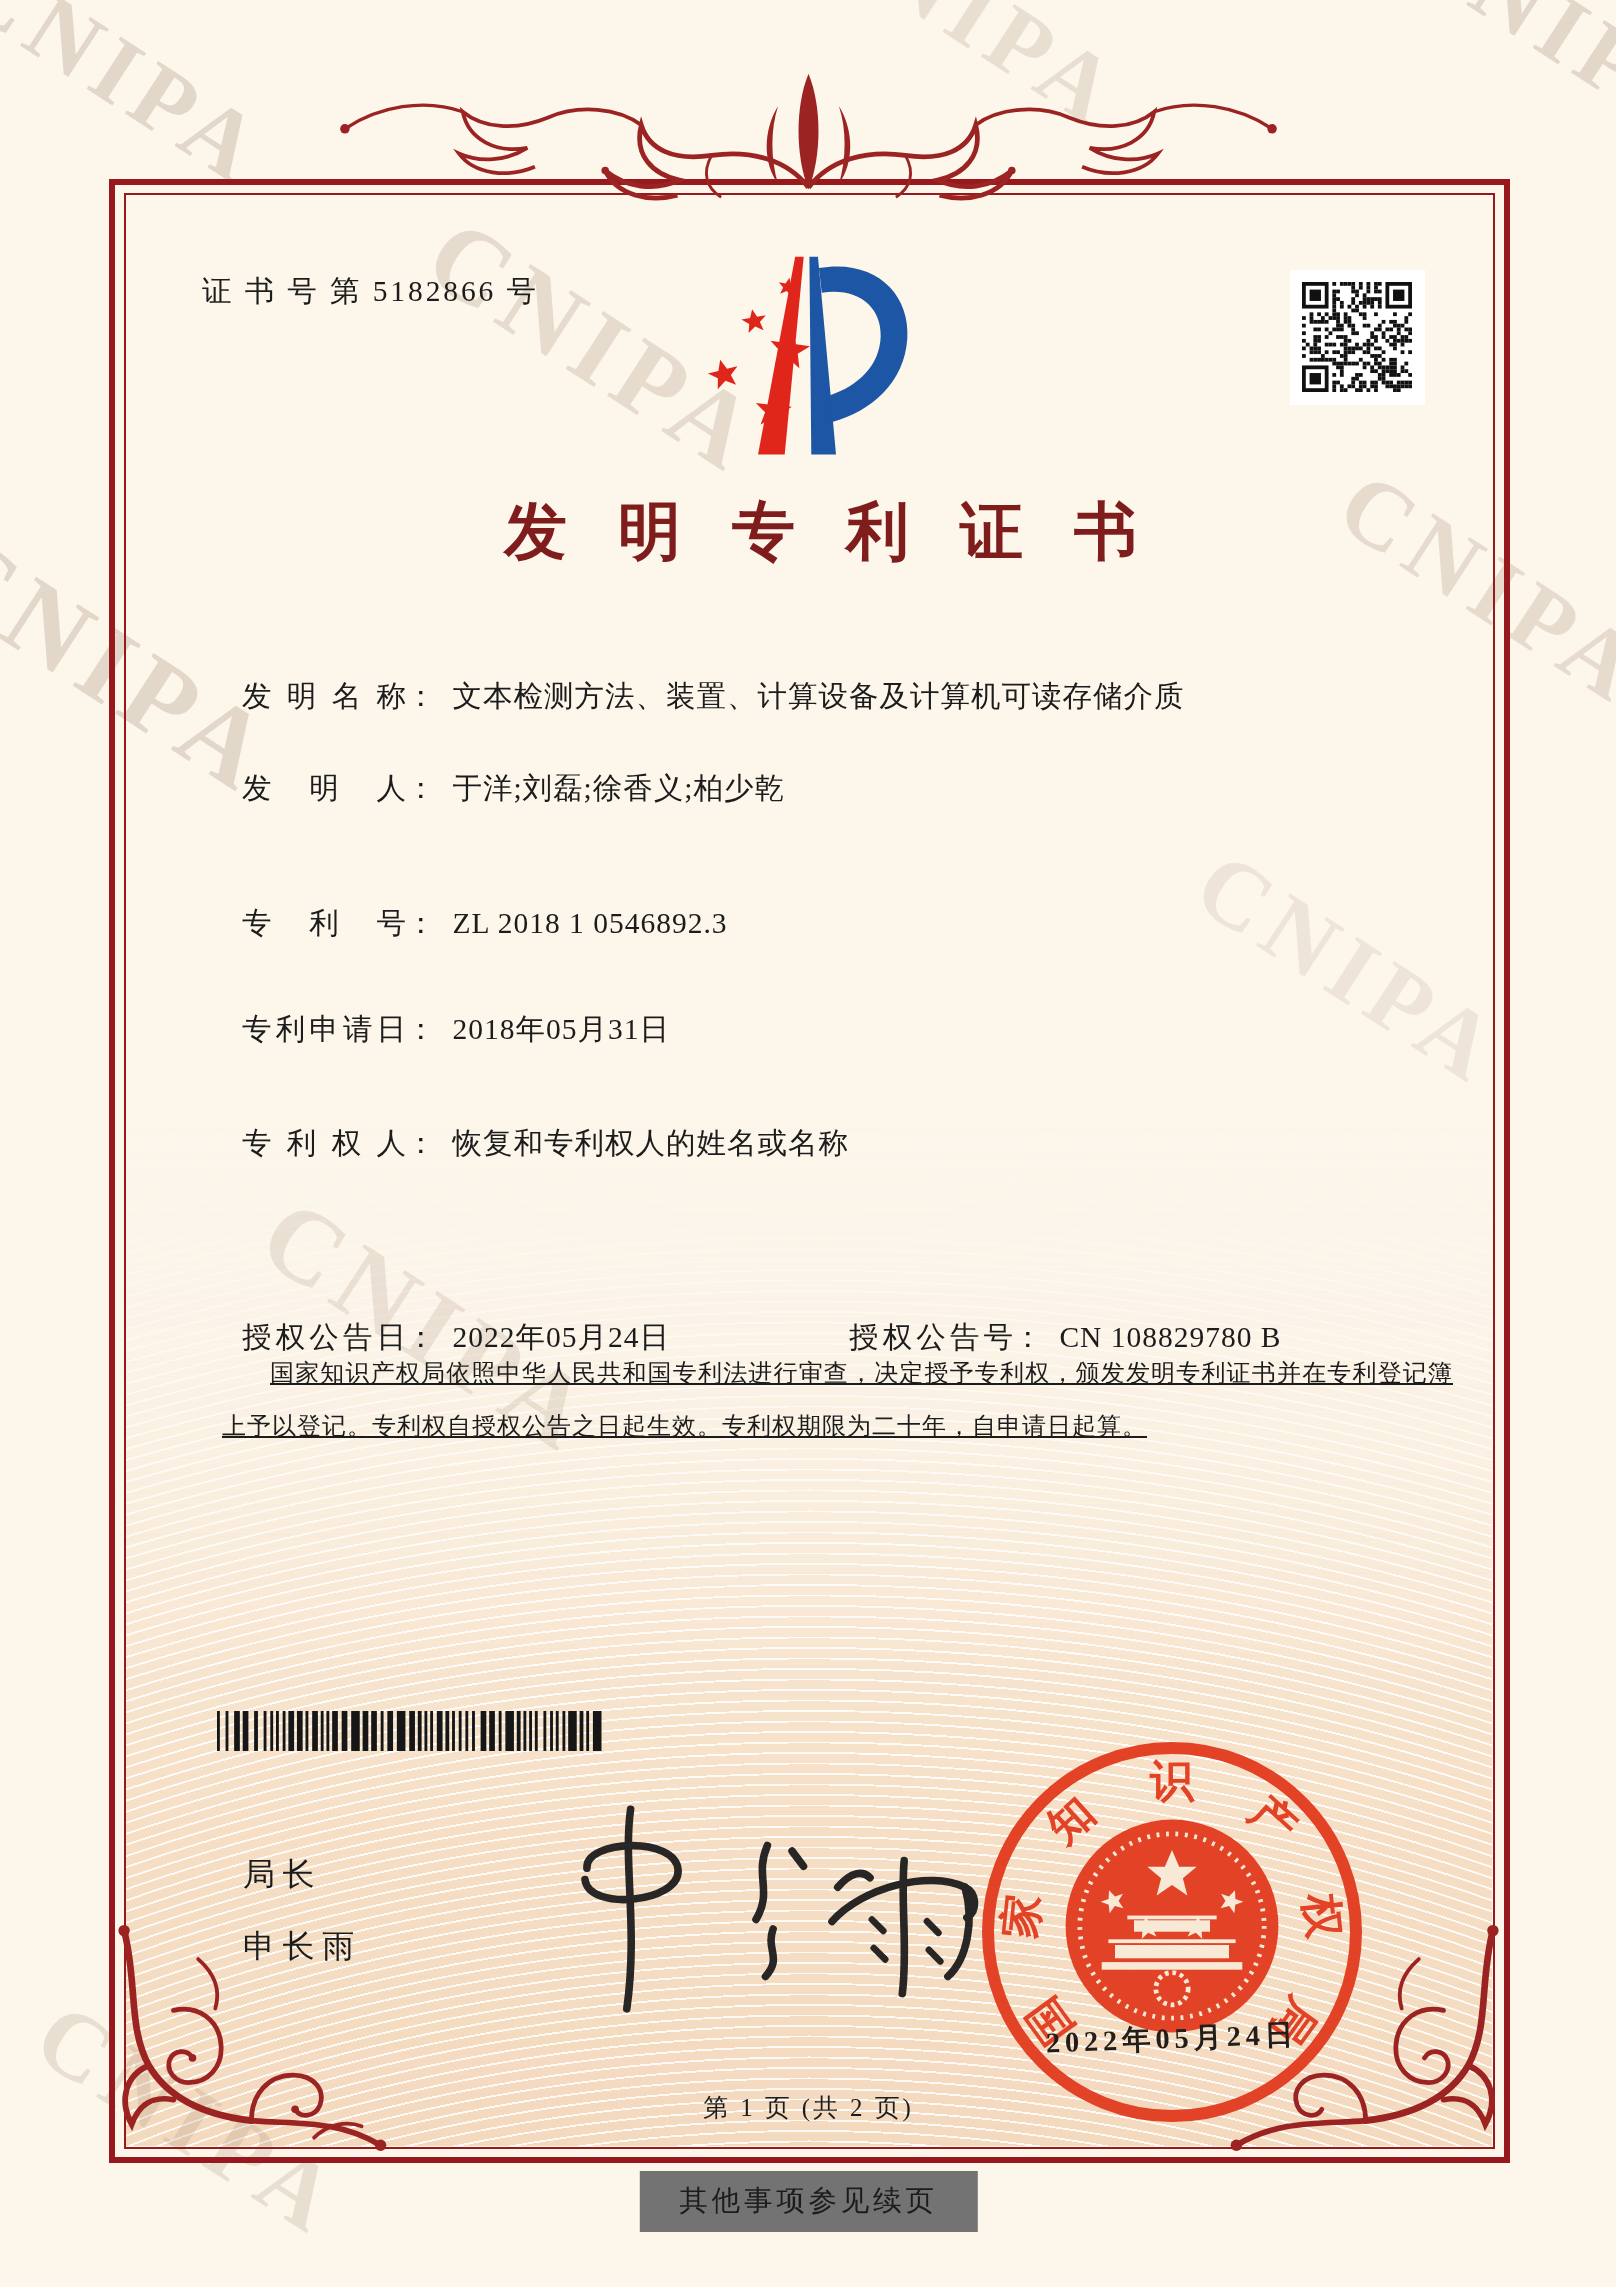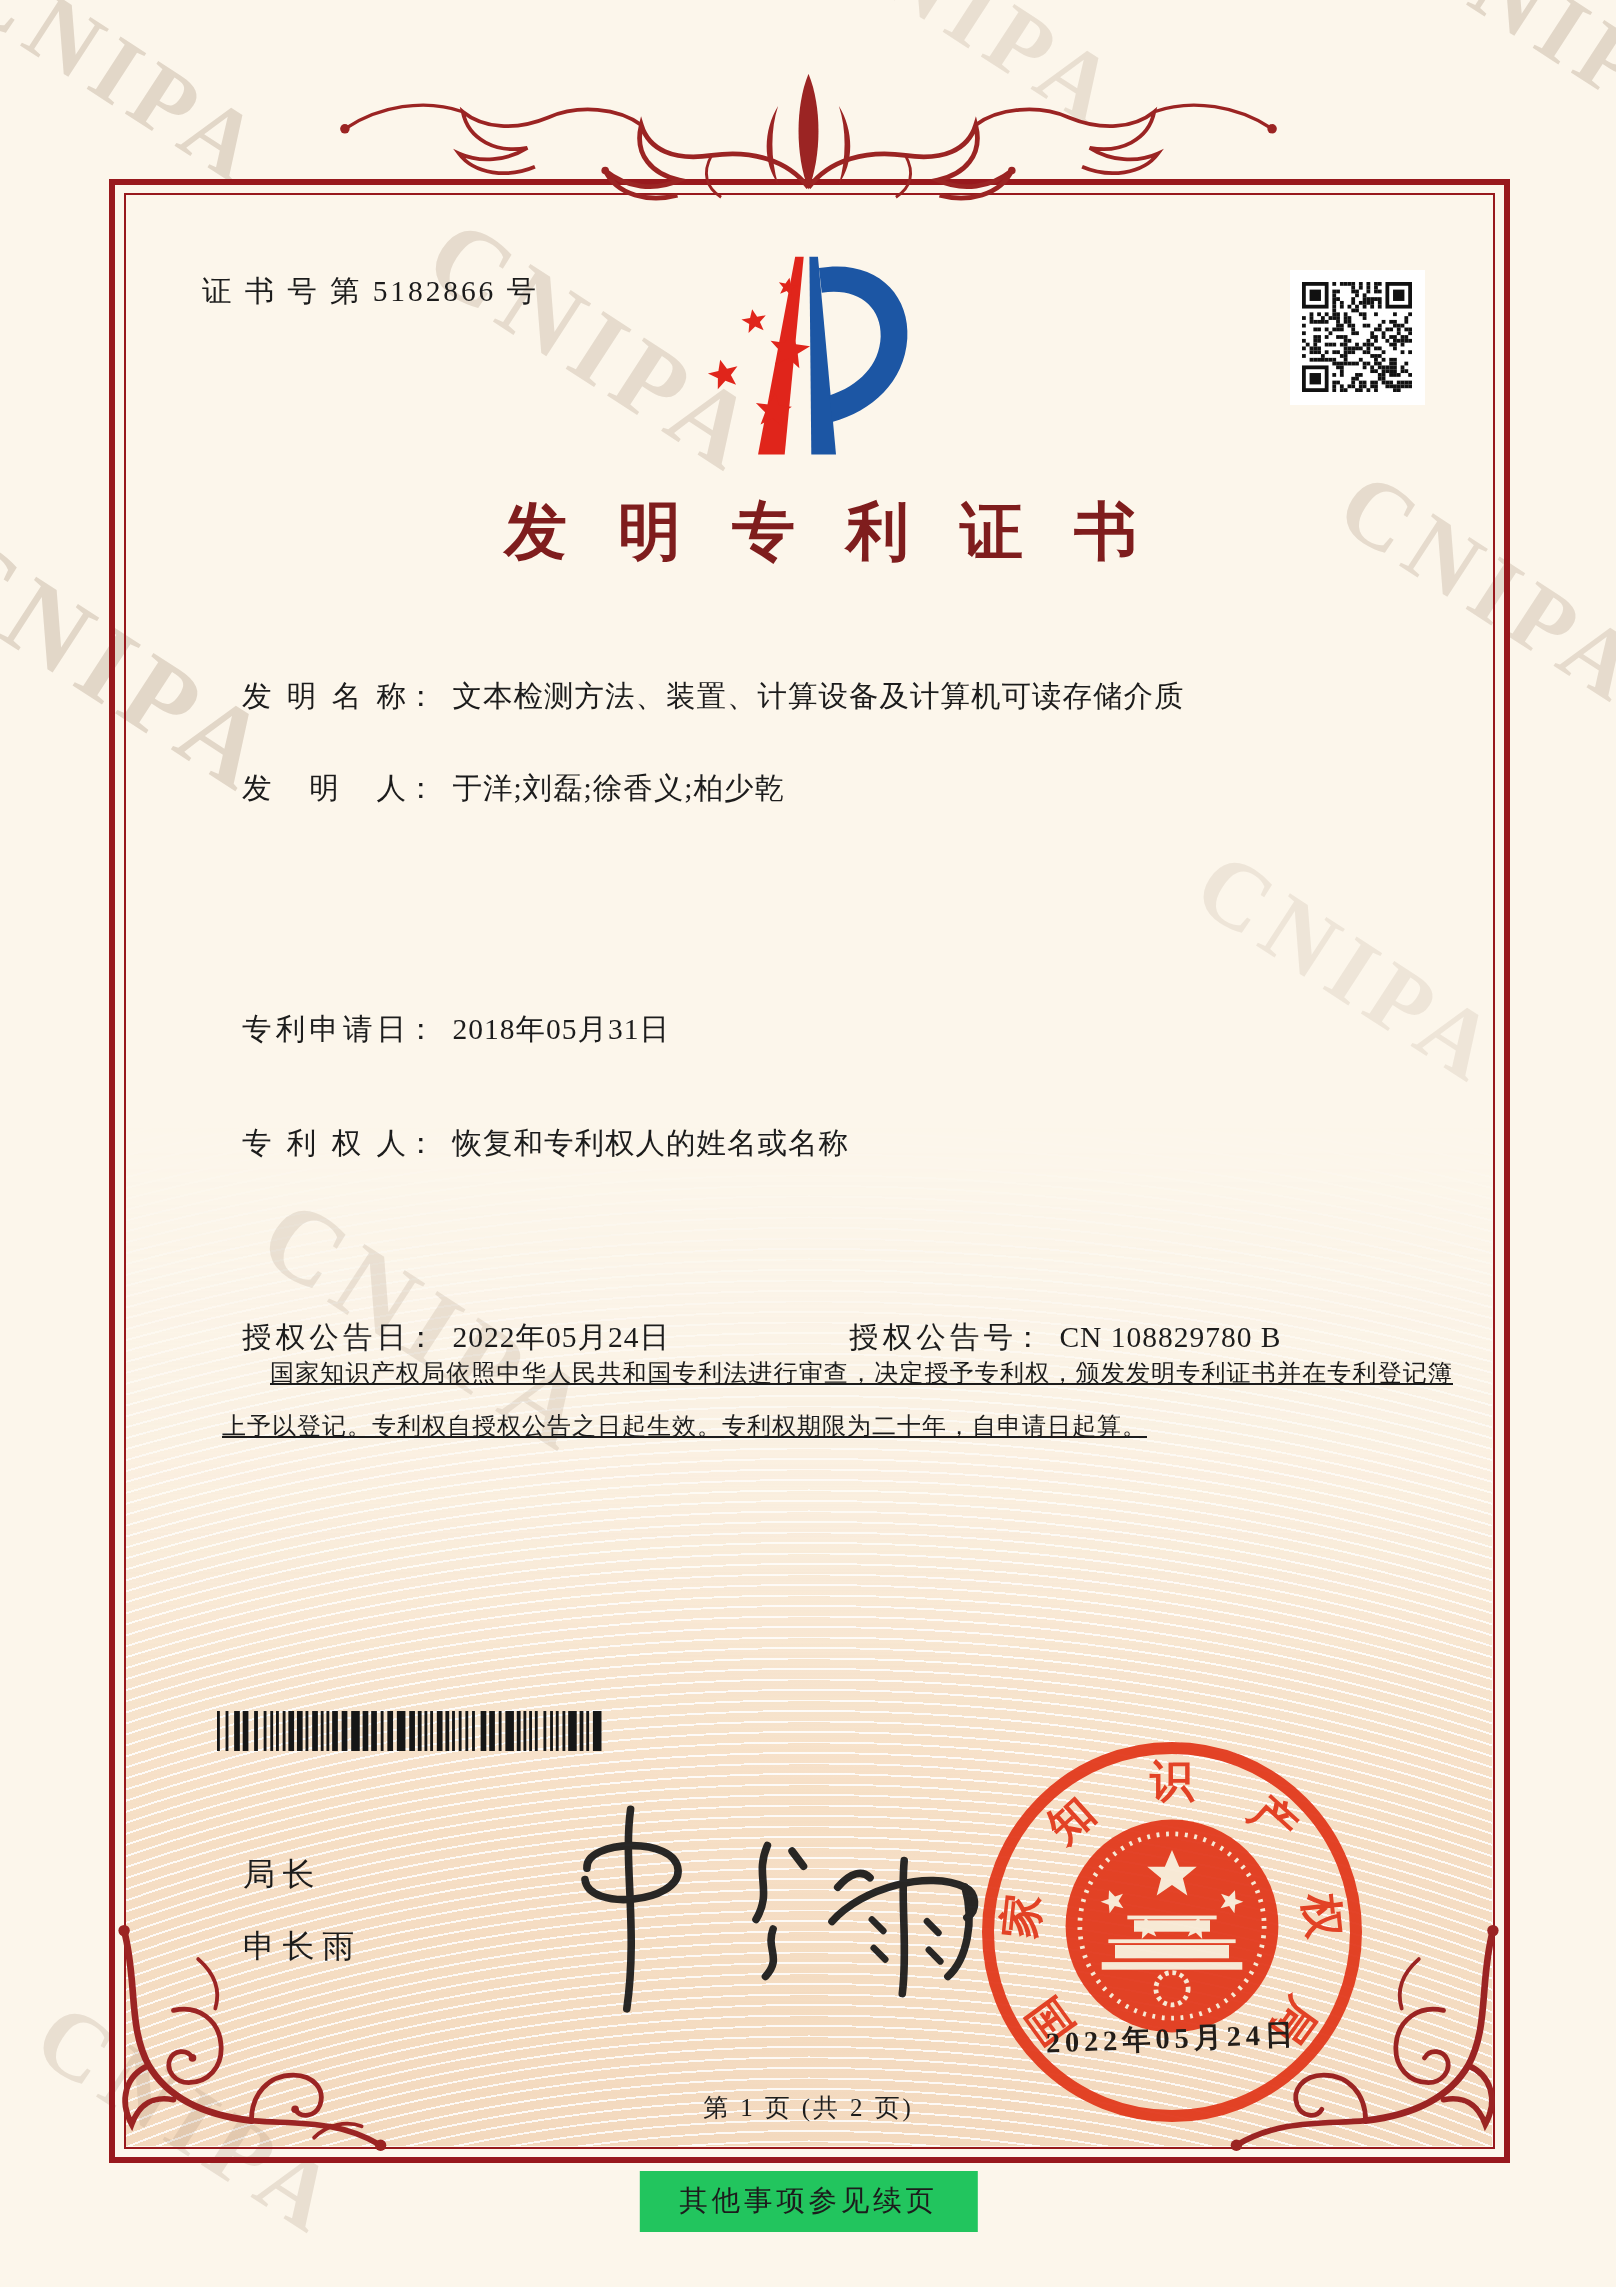--- a/index.html
+++ b/index.html
@@ -93,21 +93,21 @@
     font-size:28.5px; letter-spacing:4.8px; color:#171310; transform:rotate(-2deg);
     font-weight:600;
   }
   
   .page-num{
     position:absolute; z-index:5; left:0; top:2091px; width:100%;
     text-align:center; font-size:25px; letter-spacing:2.9px;
   }
   .footer-note{
     position:absolute; z-index:5; left:50%; top:2171px; transform:translateX(-50%);
-    background:#22c55e; padding:11.4px 40px; font-size:28.5px; letter-spacing:3.8px;
+    background:#737373; padding:11.4px 40px; font-size:28.5px; letter-spacing:3.8px;
   }
 </style>
 </head>
 <body>
 
 <div class="page">
 
   <div class="waves"></div>
 
   <span class="wm" style="left:-57px;top:13.3px;opacity:.30">CNIPA</span>
@@ -490,20 +490,24 @@
   <div class="title">发明专利证书</div>
 
   <div class="frow" style="top:677px">
     <span class="flabel">发明名称</span><span class="fcolon">：</span>
     <span class="fvalue">文本检测方法、装置、计算设备及计算机可读存储介质</span>
   </div>
   <div class="frow" style="top:769px">
     <span class="flabel">发明人</span><span class="fcolon">：</span>
     <span class="fvalue">于洋;刘磊;徐香义;柏少乾</span>
   </div>
+  <div class="frow" style="top:904px">
+    <span class="flabel">专利号</span><span class="fcolon">：</span>
+    <span class="fvalue">ZL 2018 1 0546892.3</span>
+  </div>
   <div class="frow" style="top:1010px">
     <span class="flabel">专利申请日</span><span class="fcolon">：</span>
     <span class="fvalue">2018年05月31日</span>
   </div>
   <div class="frow" style="top:1124px">
     <span class="flabel">专利权人</span><span class="fcolon">：</span>
     <span class="fvalue">恢复和专利权人的姓名或名称</span>
   </div>
   <div class="frow" style="top:1318px">
     <span class="flabel">授权公告日</span><span class="fcolon">：</span>

